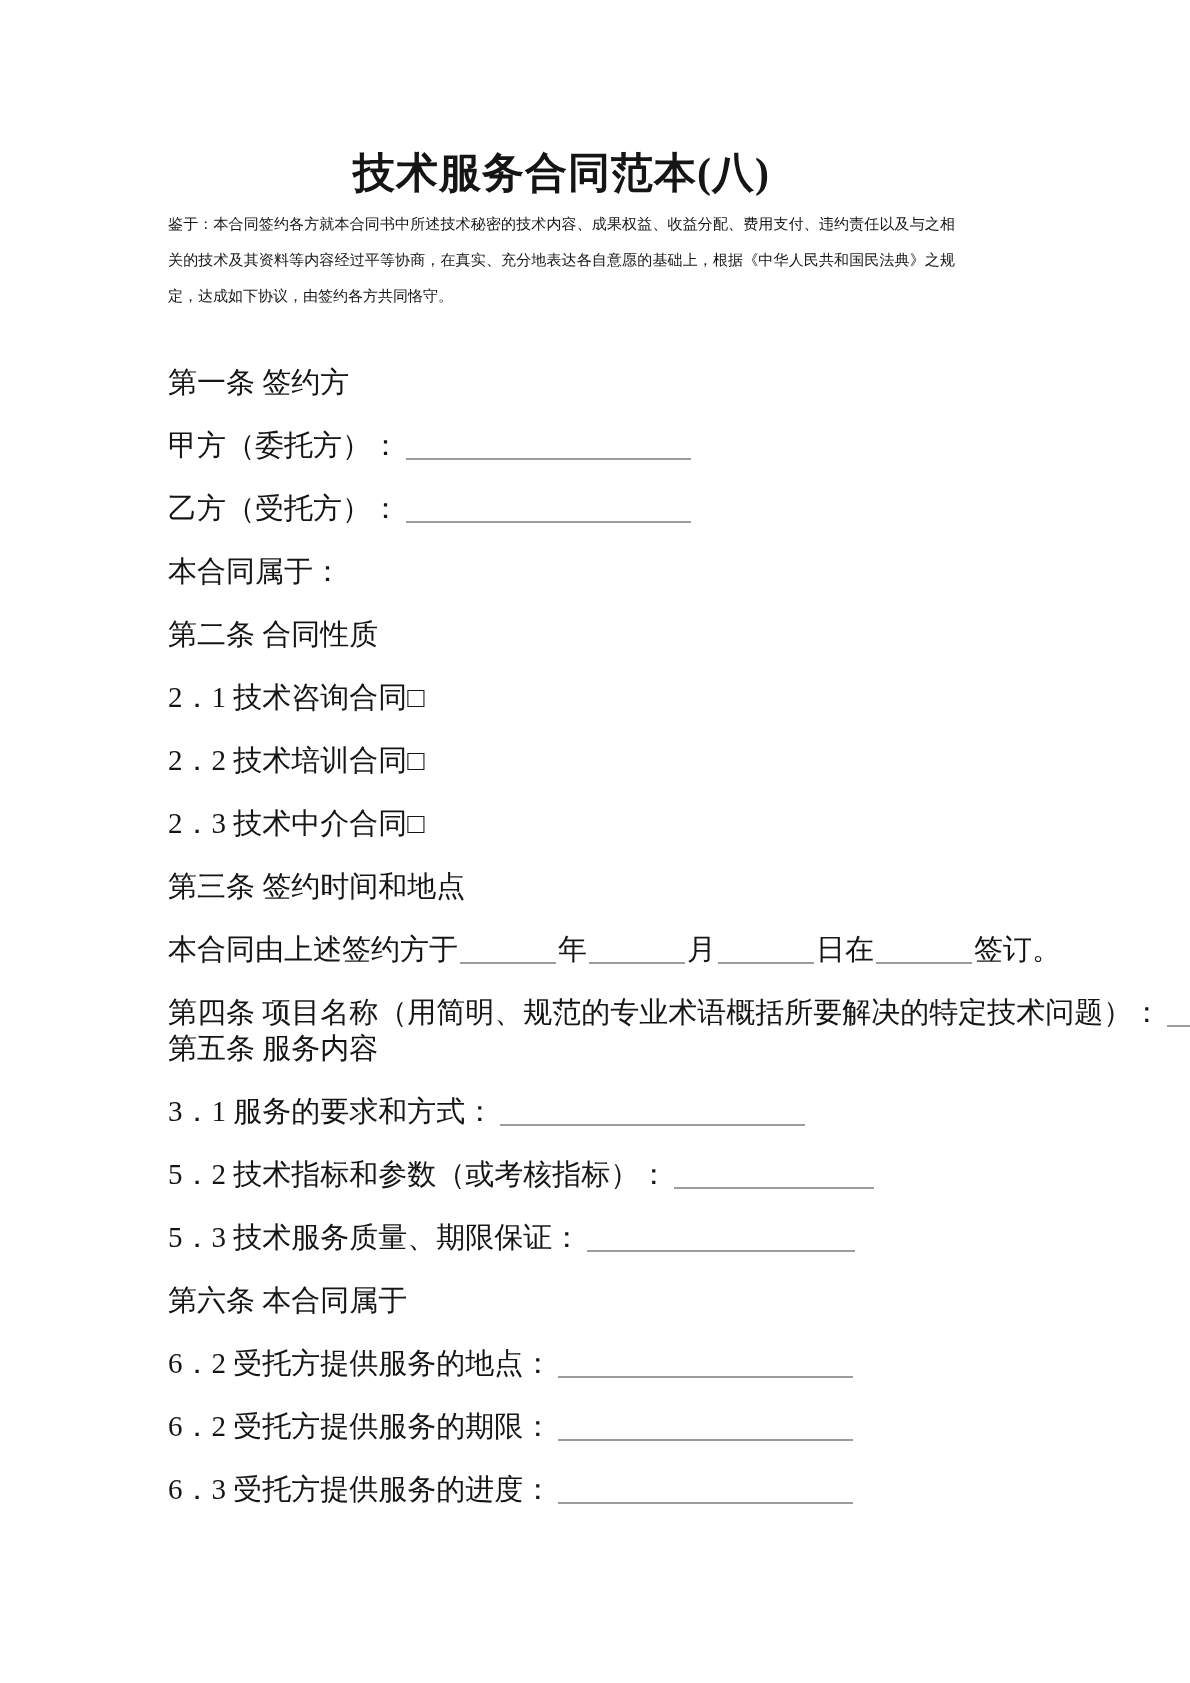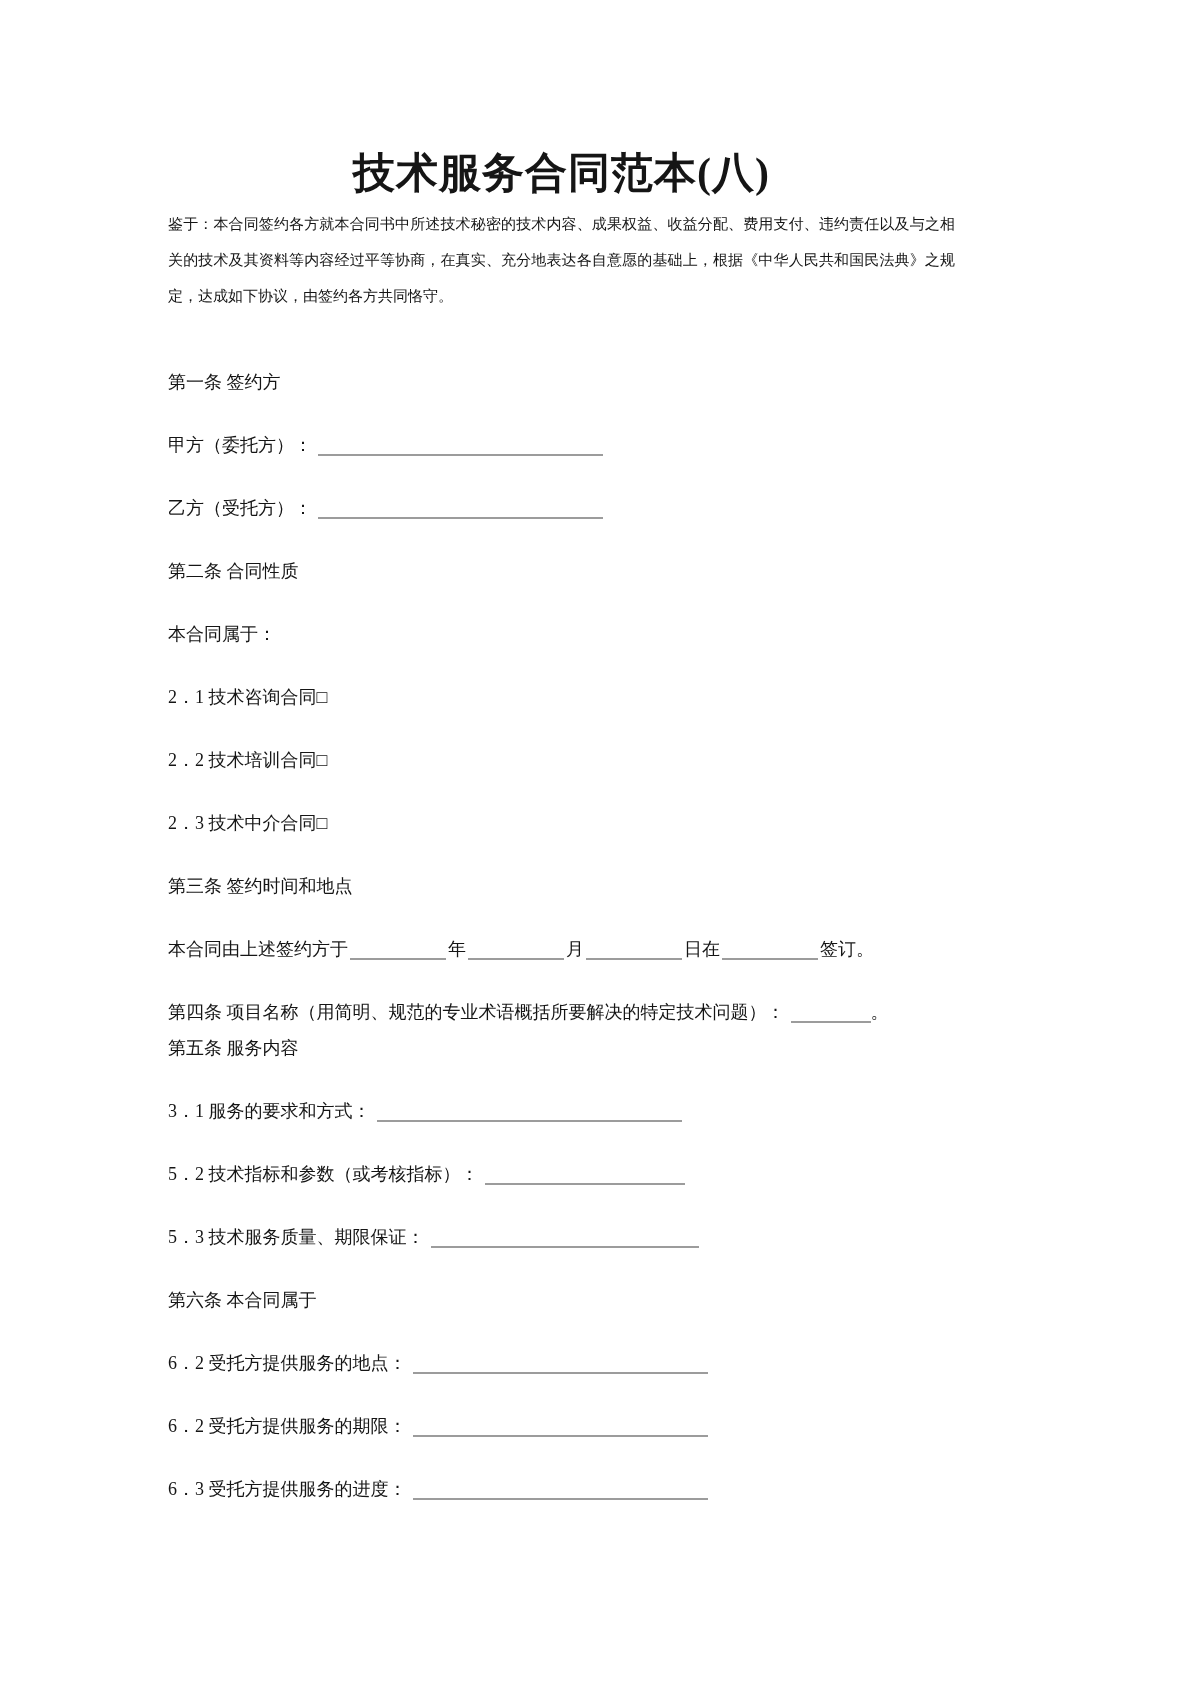--- a/index.html
+++ b/index.html
@@ -30,21 +30,21 @@
     white-space: nowrap;
   }
   .intro {
     font-size: 15px;
     line-height: 36px;
     text-align: justify;
     text-justify: inter-ideograph;
     margin: 0 0 50px 0;
   }
   .line {
-    font-size: 18px;
+    font-size: 29px;
     line-height: 36px;
     margin: 0 12px 27px 0;
     white-space: nowrap;
   }
   .line.tight { margin-bottom: 0; }
   .blank {
     display: inline-block;
     height: 18px;
     border-bottom: 2px solid #9c9c9c;
     vertical-align: -5px;
@@ -68,23 +68,23 @@
   <h1 class="doc-title">技术服务合同范本(八)</h1>
 
   <p class="intro">鉴于：本合同签约各方就本合同书中所述技术秘密的技术内容、成果权益、收益分配、费用支付、违约责任以及与之相关的技术及其资料等内容经过平等协商，在真实、充分地表达各自意愿的基础上，根据《中华人民共和国民法典》之规定，达成如下协议，由签约各方共同恪守。</p>
 
   <p class="line">第一条 签约方</p>
 
   <p class="line"><span>甲方（委托方）：</span><span class="blank w285"></span></p>
 
   <p class="line"><span>乙方（受托方）：</span><span class="blank w285"></span></p>
 
+  <p class="line">本合同属于：</p>
+
   <p class="line">第二条 合同性质</p>
-
-  <p class="line">本合同属于：</p>
 
   <p class="line"><span>2．1 技术咨询合同</span><span class="checkbox">□</span></p>
 
   <p class="line"><span>2．2 技术培训合同</span><span class="checkbox">□</span></p>
 
   <p class="line"><span>2．3 技术中介合同</span><span class="checkbox">□</span></p>
 
   <p class="line">第三条 签约时间和地点</p>
 
   <p class="line"><span>本合同由上述签约方于</span><span class="blank w96 flush"></span><span>年</span><span class="blank w96 flush"></span><span>月</span><span class="blank w96 flush"></span><span>日在</span><span class="blank w96 flush"></span><span>签订。</span></p>

